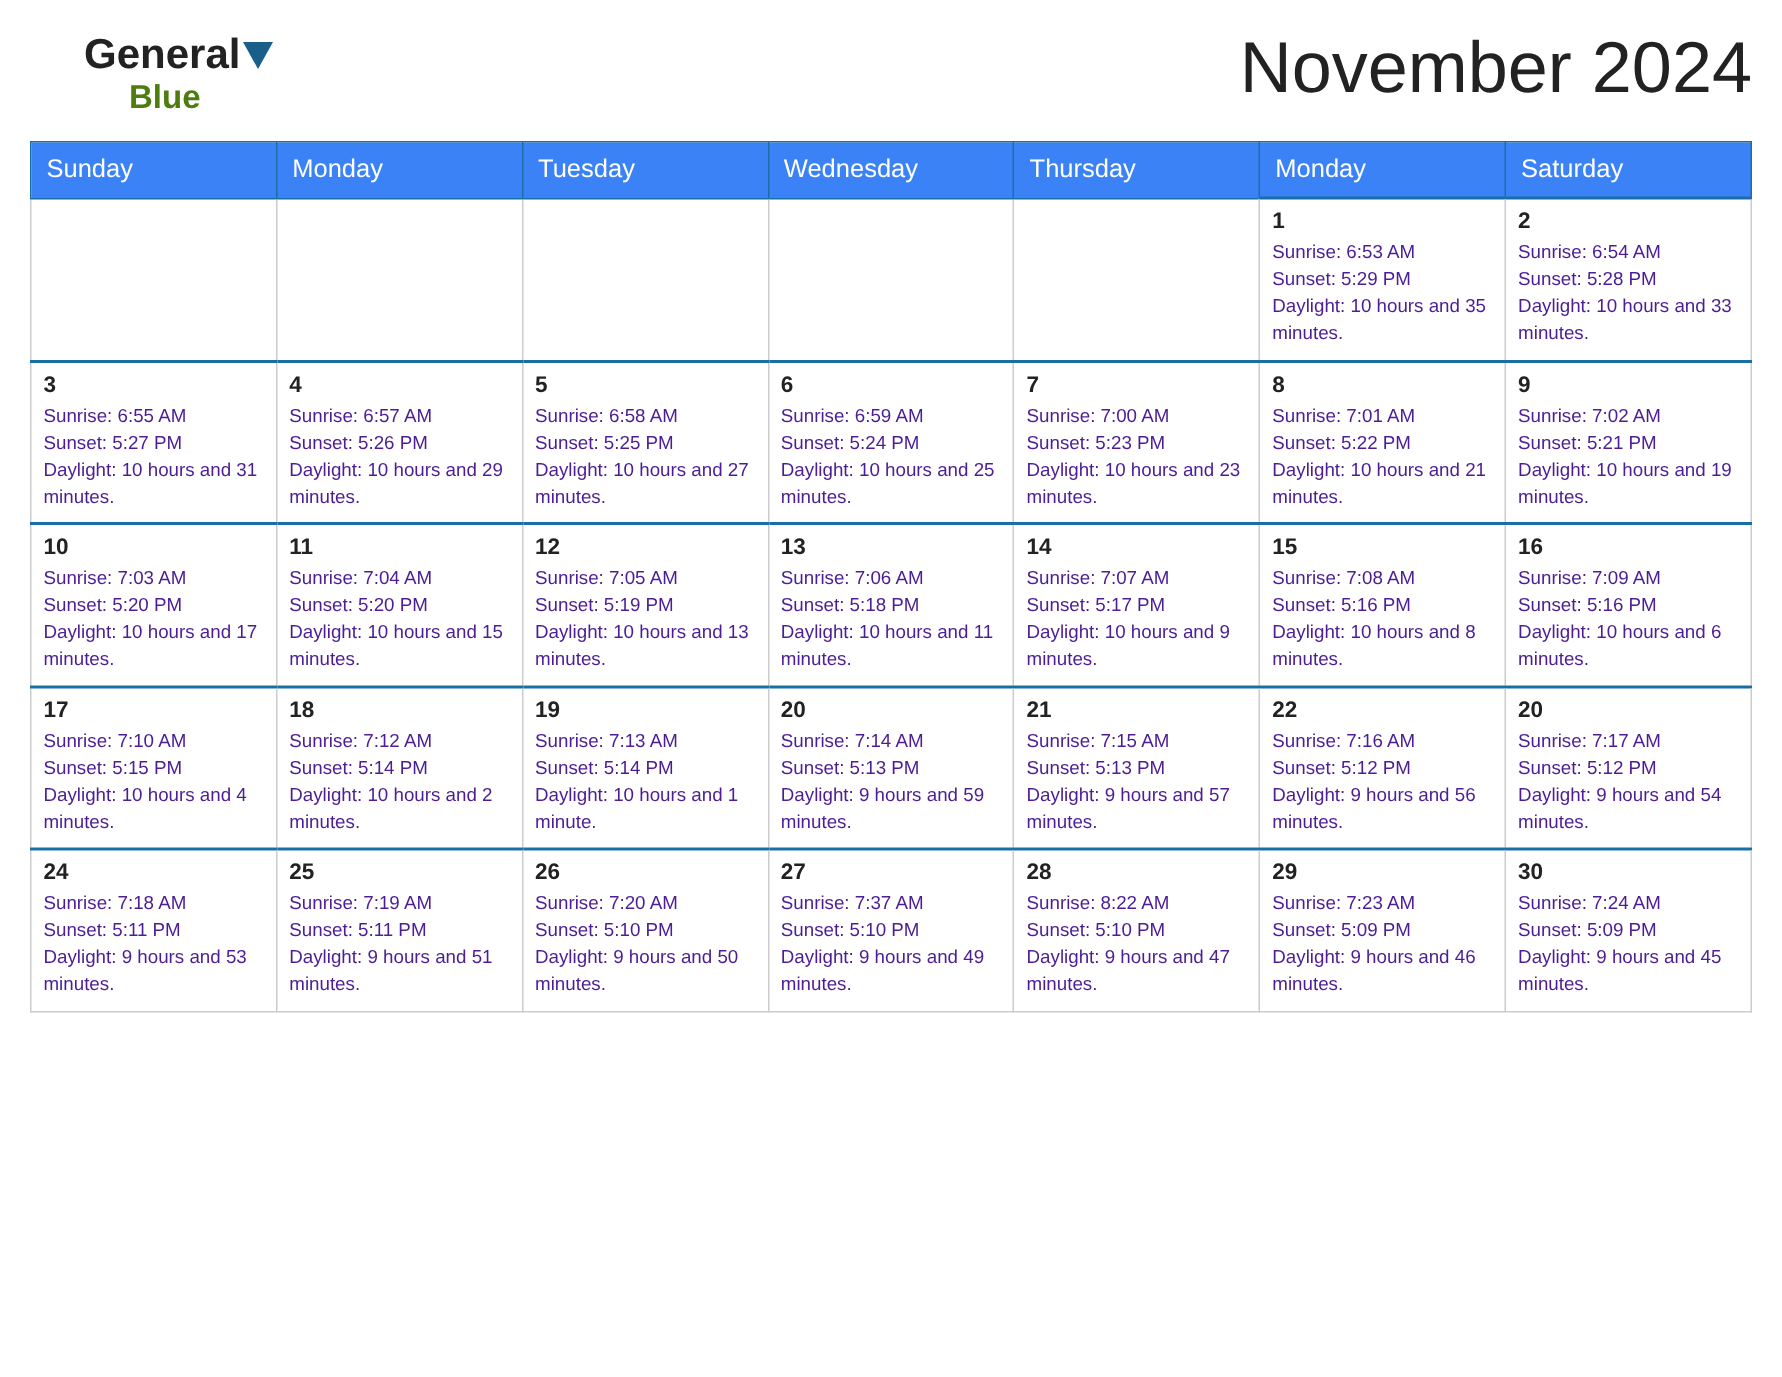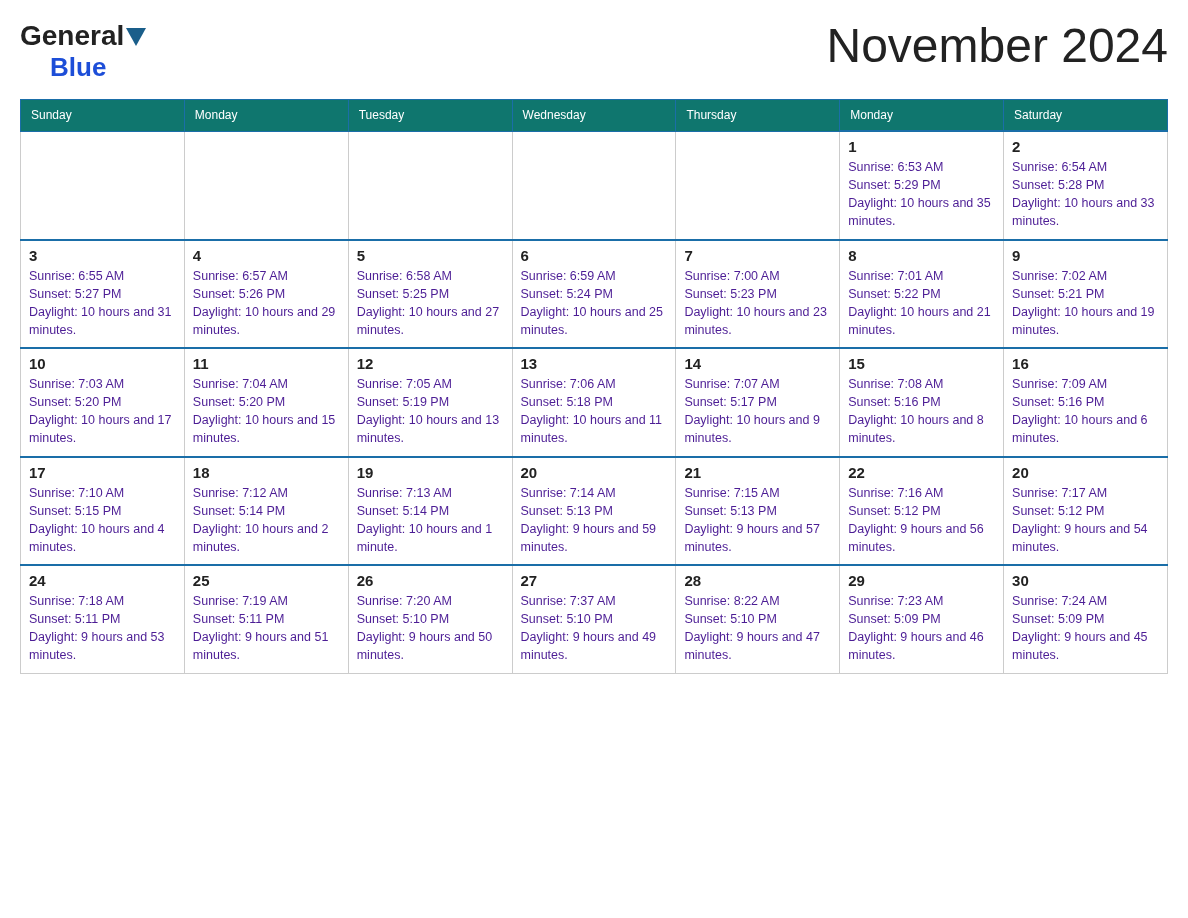--- a/index.html
+++ b/index.html
@@ -8,20 +8,21 @@
       font-family: Arial, sans-serif;
       padding: 20px;
       width: 1188px;
       min-height: 918px;
     }
     .header {
       display: flex;
       justify-content: space-between;
       align-items: flex-start;
       margin-bottom: 16px;
+      margin-left: 36px;
     }
     .logo {
       display: flex;
       flex-direction: column;
       align-items: flex-start;
     }
     .logo-triangle {
       display: inline-block;
       width: 0;
       height: 0;
@@ -45,23 +46,23 @@
     .location {
       font-size: 22px;
       color: #444;
     }
     .calendar {
       width: 100%;
       border-collapse: collapse;
       border: 1.5px solid #aaa;
     }
     .calendar th {
-      background: #0f766e;
+      background: #3b82f6;
       color: #fff;
-      font-size: 12px;
+      font-size: 17px;
       font-weight: normal;
       padding: 8px 10px;
       text-align: left;
       border: 1px solid #1a6ea8;
     }
     .calendar td {
       vertical-align: top;
       width: 14.28%;
       padding: 6px 8px 8px 8px;
       border: 1px solid #ccc;
@@ -96,21 +97,21 @@
   </style>
 </head>
 <body>
 
 <div class="header">
   <div class="logo">
     <div>
       <span style="font-size:28px;font-weight:bold;color:#222;">General</span><span class="logo-triangle"></span>
     </div>
     <div>
-      <span style="font-size:26px;font-weight:bold;color:#1d4ed8;margin-left:30px;">Blue</span>
+      <span style="font-size:22px;font-weight:bold;color:#4d7c0f;margin-left:30px;">Blue</span>
     </div>
   </div>
   <div class="title-section">
     <div class="month-year">November 2024</div>
   </div>
 </div>
 
 <table class="calendar">
   <thead>
     <tr>

